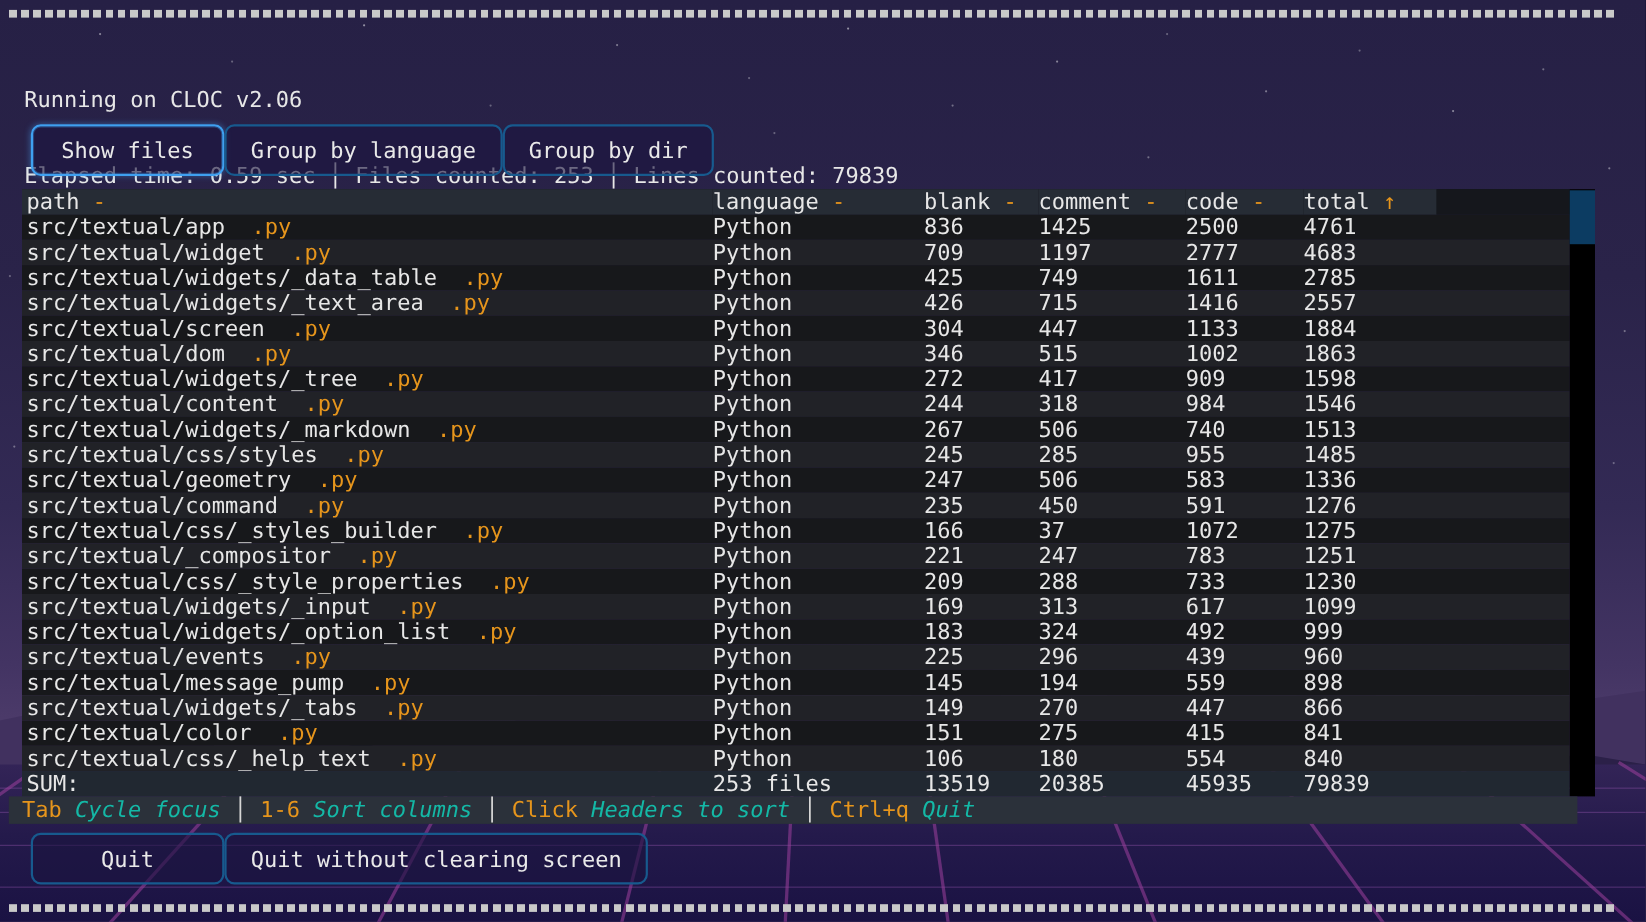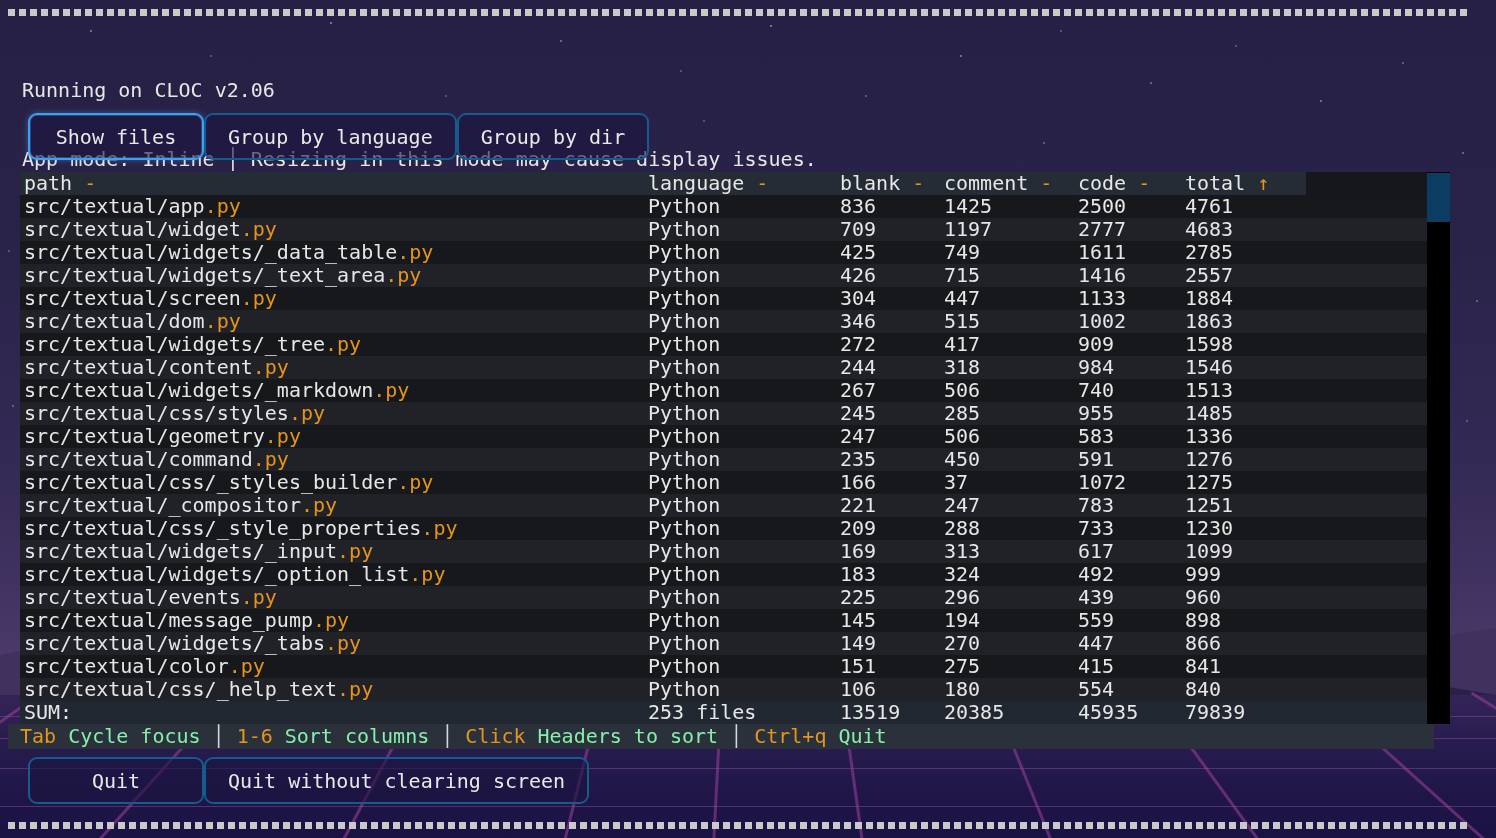--- a/index.html
+++ b/index.html
@@ -49,28 +49,28 @@
   .thead{display:flex;height:23px;background:#15171c;}
   .hcell{background:#262c35;white-space:pre;cursor:pointer;}
   .hfiller{flex:1;background:#15171c;}
   .cell{box-sizing:border-box;overflow:hidden;white-space:pre;}
   .c-path{width:628px;padding-left:4px;}
   .c-lang{width:192px;} .c-blank{width:104px;} .c-comment{width:134px;}
   .c-code{width:107px;} .c-total{width:121px;} .c-fill{flex:1;}
   .trow{display:flex;height:23px;cursor:pointer;}
   .trow.even{background:#17181b;} .trow.odd{background:#212227;}
   .sumrow{display:flex;height:23px;background:#212831;}
-  .ext{color:#e6951c;} .sort{color:#e6951c;}
+  .ext{color:#e6951c;margin-left:24px;} .sort{color:#e6951c;}
   .vscroll{position:absolute;right:0;top:0;width:23px;height:552px;background:#000;cursor:pointer;}
   .vthumb{position:absolute;left:0;right:0;top:1px;height:49px;background:#0c3c62;cursor:grab;}
   
   .footerbar{position:absolute;left:8px;top:724px;width:1426px;height:25px;background:#2b313a;
     display:flex;align-items:flex-start;font-size:20px;line-height:25px;white-space:pre;}
   .fkey{color:#e6951c;margin-left:12px;cursor:pointer;}
-  .fdesc{color:#86efac;margin-left:12px;cursor:pointer;}
+  .fdesc{color:#14b8a6;margin-left:12px;cursor:pointer;font-style:italic;}
   .fsep{color:#d6d6d6;margin-left:12px;}
 </style>
 </head>
 <body>
 
 <div class="screen">
 
   <div class="bg-sky"></div>
   <div class="stars"></div>
   <div class="city-far"></div>
@@ -90,20 +90,21 @@
   <div class="gl" style="left:990px;transform:rotate(-22deg)"></div>
   <div class="gl" style="left:1150px;transform:rotate(-36deg)"></div>
   <div class="gl" style="left:1320px;transform:rotate(-48deg)"></div>
   <div class="gl" style="left:1470px;transform:rotate(-58deg)"></div>
 
   <div class="dash top"></div>
   <div class="dash bottom"></div>
 
   <div class="info">
     <div>Running on CLOC v2.06</div>
+    <div>Elapsed time: 0.59 sec │ Files counted: 253 │ Lines counted: 79839</div>
     <div>App mode: Inline │ Resizing in this mode may cause display issues.</div>
   </div>
 
   <div class="btn-row top">
     <button class="tbtn focused">Show files</button>
     <button class="tbtn">Group by language</button>
     <button class="tbtn">Group by dir</button>
   </div>
 
   <div class="datatable">

